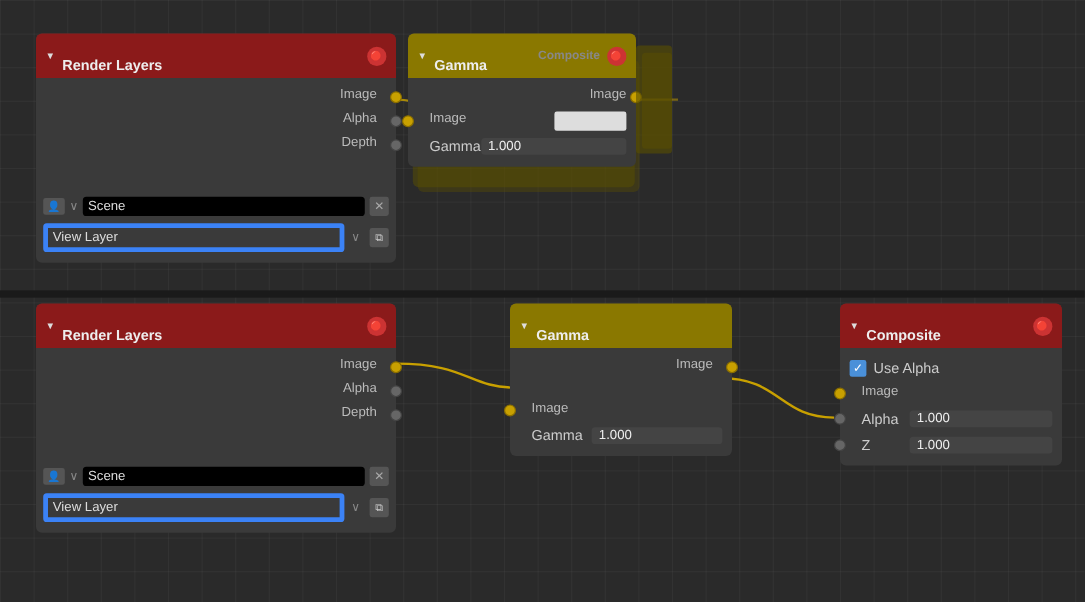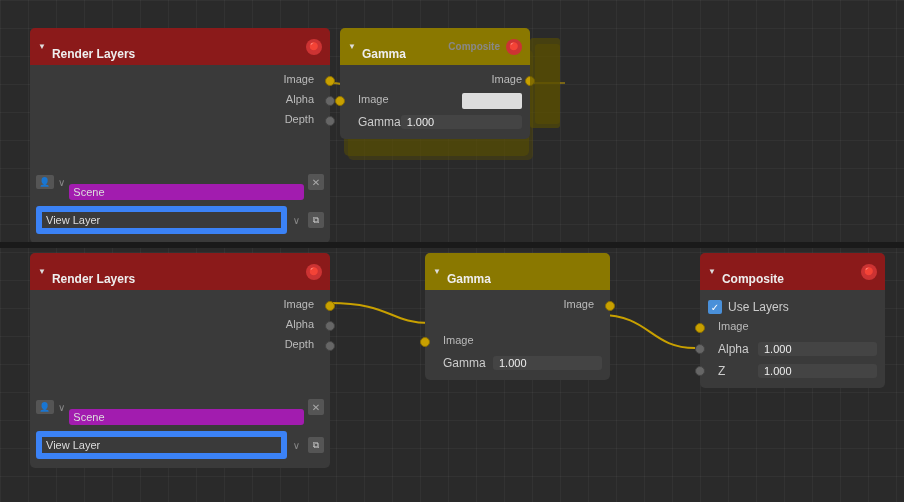--- a/index.html
+++ b/index.html
@@ -196,26 +196,25 @@
       width: 18px;
       height: 14px;
       background: #555;
       border-radius: 2px;
       display: flex; align-items: center; justify-content: center;
       font-size: 9px;
     }
 
     .scene-dropdown {
       flex: 1;
-      background: #a21caf;
+      background: #000000;
       border-radius: 3px;
       padding: 2px 4px;
       font-size: 11px;
       color: #ddd;
-      margin-top: 20px;
     }
 
     .scene-x {
       width: 16px;
       height: 16px;
       background: #555;
       border-radius: 2px;
       display: flex; align-items: center; justify-content: center;
       font-size: 10px;
       color: #aaa;
@@ -224,21 +223,21 @@
     .view-layer-row {
       display: flex;
       align-items: center;
       padding: 3px 6px;
       gap: 4px;
     }
 
     .view-layer-dropdown {
       flex: 1;
       background: #3a3a3a;
-      border: 6px solid #3b82f6;
+      border: 4px solid #3b82f6;
       border-radius: 3px;
       padding: 2px 4px;
       font-size: 11px;
       color: #ddd;
     }
 
     .copy-icon {
       width: 16px;
       height: 16px;
       background: #555;
@@ -409,21 +408,21 @@
   <div class="node node-composite" style="left:700px; top:5px; width:185px;">
     <div class="node-header" style="background:#8b1a1a;">
       <span class="triangle">▼</span>
       <span class="title">Composite</span>
       <div class="icon">🔴</div>
     </div>
     <div class="node-body">
 
       <div class="use-alpha-row">
         <div class="checkbox">✓</div>
-        <span>Use Layers</span>
+        <span>Use Alpha</span>
       </div>
 
       <div class="node-row">
         <span class="socket socket-yellow" style="left:-5px; top:5px;"></span>
         <span class="label" style="padding-left:10px;">Image</span>
       </div>
 
       <div class="node-value-row">
         <span class="socket socket-gray" style="left:-5px; top:6px;"></span>
         <span class="label" style="padding-left:10px; width:50px;">Alpha</span>

